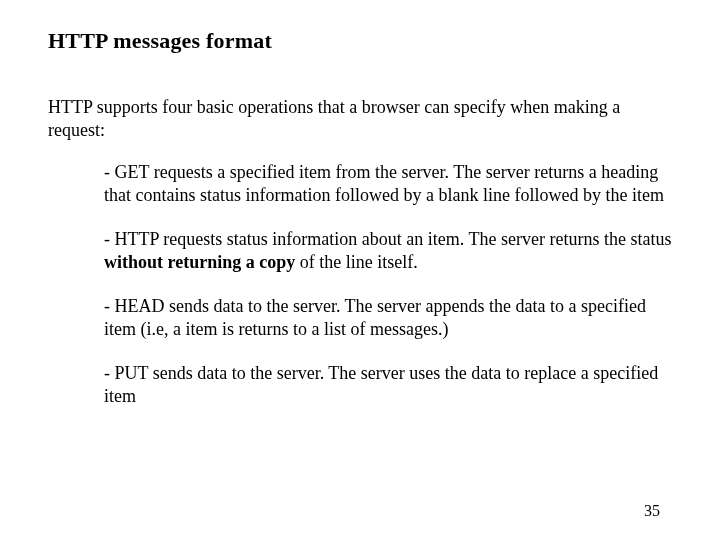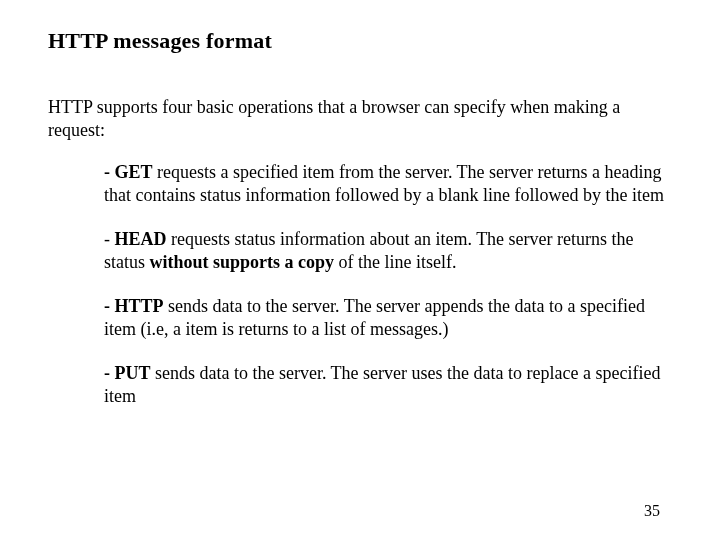--- a/index.html
+++ b/index.html
@@ -31,21 +31,21 @@
   }
   .items {
     padding-left: 56px;
   }
   .item {
     font-size: 18px;
     line-height: 1.25;
     margin-bottom: 22px;
   }
   .item .lead {
-    font-weight: bold;
+    font-weight: normal;
   }
   .item .emph {
     font-weight: bold;
   }
   .pagenum {
     position: absolute;
     right: 60px;
     bottom: 20px;
     font-size: 16px;
   }
@@ -59,25 +59,25 @@
 
   <div class="intro">HTTP supports  four  basic  operations   that a browser can  specify  when making  a  request:</div>
 
   <div class="items">
 
     <div class="item">
       <span class="lead">- GET</span><span> requests a specified item from the server. The server returns a heading that contains status information followed by a blank line followed by the item</span>
     </div>
 
     <div class="item">
-      <span>- </span><span class="lead">HEAD</span><span> requests status information about an item. The server returns   the status </span><span class="emph">without supports a copy</span><span> of the line itself.</span>
+      <span>- </span><span class="lead">HTTP</span><span> requests status information about an item. The server returns   the status </span><span class="emph">without returning a copy</span><span> of the line itself.</span>
     </div>
 
     <div class="item">
-      <span class="lead">- HTTP</span><span> sends data to the server. The server appends the data to a specified item (i.e, a item is returns to a list of messages.)</span>
+      <span class="lead">- HEAD</span><span> sends data to the server. The server appends the data to a specified item (i.e, a item is returns to a list of messages.)</span>
     </div>
 
     <div class="item">
       <span class="lead">- PUT</span><span> sends data to the server. The server uses the data to replace a specified item</span>
     </div>
 
   </div>
 
   <div class="pagenum">35</div>
 

